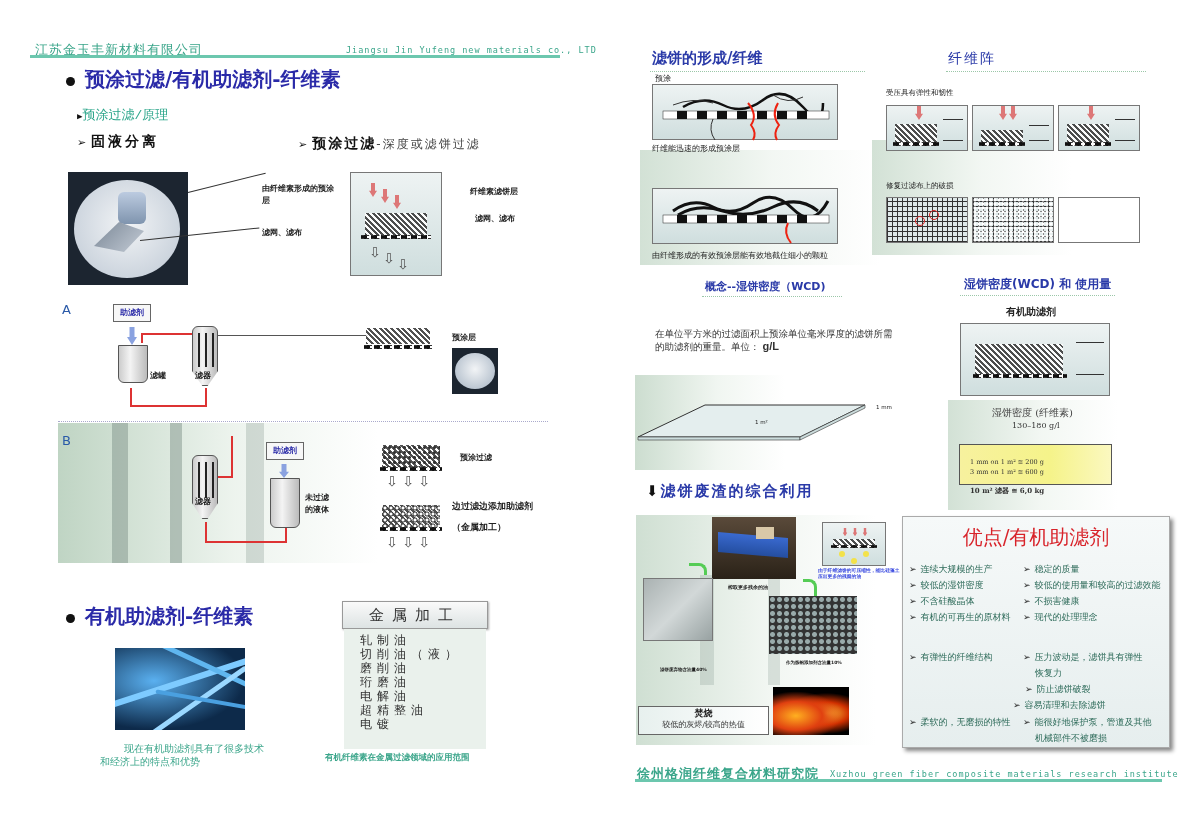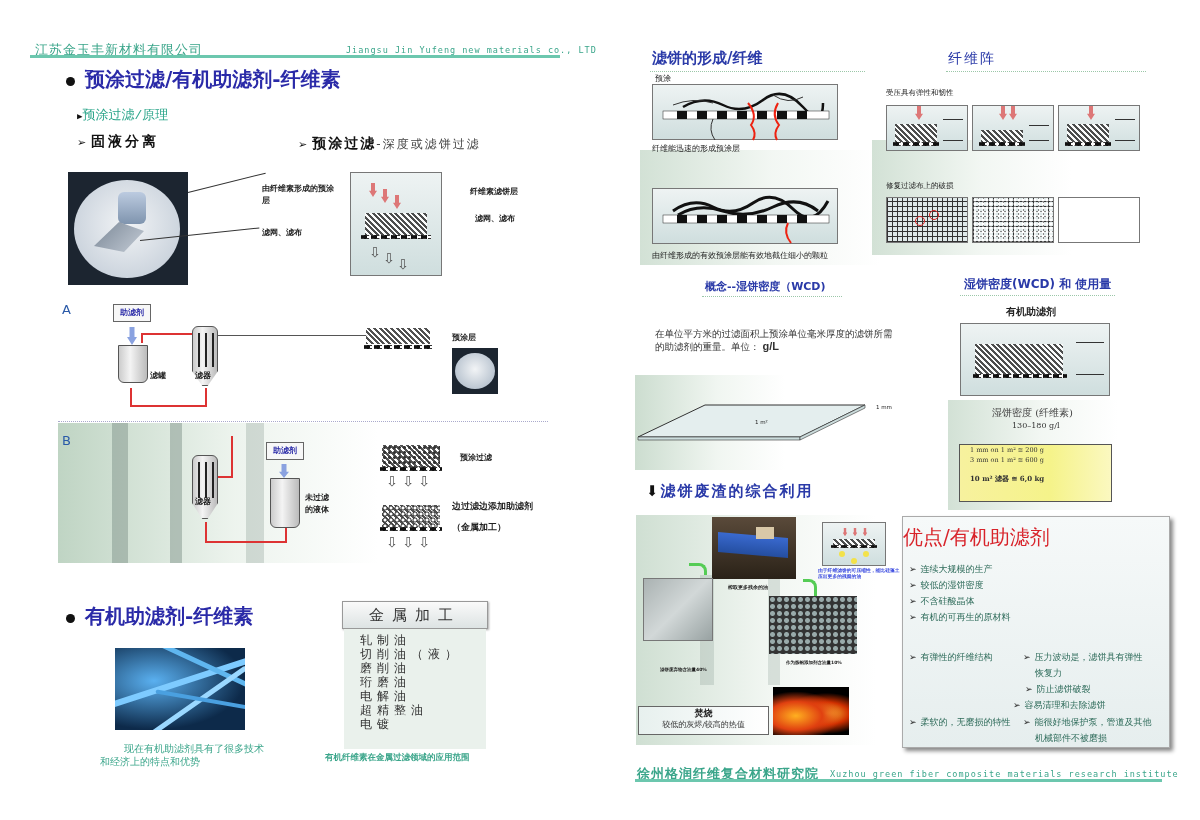--- a/index.html
+++ b/index.html
@@ -256,21 +256,21 @@
   <div class="abs" style="left:1006px;top:305px;font-size:10px;font-weight:bold">有机助滤剂</div>
   <div class="forest" style="left:948px;top:400px;width:170px;height:110px;opacity:.7"></div>
   <div class="box" style="left:960px;top:323px;width:150px;height:73px">
     <div class="cake" style="left:14px;top:20px;width:88px;height:30px"></div>
     <div class="mesh" style="left:12px;top:50px;width:94px"></div>
     <div class="abs" style="left:115px;top:18px;width:28px;height:1px;background:#333"></div>
     <div class="abs" style="left:115px;top:50px;width:28px;height:1px;background:#333"></div>
   </div>
   <div class="abs" style="left:992px;top:406px;font-family:'DejaVu Serif',serif;font-size:10px;color:#444">湿饼密度 (纤维素)</div>
   <div class="abs" style="left:1012px;top:421px;font-family:'DejaVu Serif',serif;font-size:8px;color:#333">130–180 g/l</div>
-  <div class="abs" style="left:959px;top:444px;width:153px;height:58px;border:1px solid #555;background:linear-gradient(90deg,#f7f19e,#f5f38a 60%,#fbf8c0);padding:0 0 0 10px;font-family:'DejaVu Serif',serif;font-size:6.5px;line-height:10px;color:#333">
+  <div class="abs" style="left:959px;top:444px;width:153px;height:41px;border:1px solid #555;background:linear-gradient(90deg,#f7f19e,#f5f38a 60%,#fbf8c0);padding:12px 0 0 10px;font-family:'DejaVu Serif',serif;font-size:6.5px;line-height:10px;color:#333">
     <div>1 mm on 1 m² ≅ 200 g</div>
     <div>3 mm on 1 m² ≅ 600 g</div>
     <div style="margin-top:9px;font-weight:bold;font-size:7px">10 m² 滤器 ≅ 6,0 kg</div>
   </div>
 
   <div class="abs" style="left:646px;top:482px;font-family:'DejaVu Serif',serif;font-size:15px;color:#2a3aa8;letter-spacing:2px;font-weight:bold">
     <span style="color:#111">⬇</span><span>滤饼废渣的综合利用</span>
   </div>
   <div class="forest" style="left:636px;top:515px;width:240px;height:230px;opacity:.75"></div>
   <div class="tree" style="left:700px;top:575px;width:14px;height:110px;opacity:.5"></div>
@@ -297,26 +297,32 @@
   <div class="abs" style="left:660px;top:667px;width:60px;font-size:4.5px;font-weight:bold;line-height:6px">滤饼废弃物含油量40%</div>
   <div class="abs" style="left:769px;top:596px;width:88px;height:58px;background:radial-gradient(circle,#9aa 2px,#333 3px) 0 0/7px 7px,#2a2a2a"></div>
   <div class="abs" style="left:786px;top:660px;width:60px;font-size:4.5px;font-weight:bold;line-height:6px">作为炼钢添加剂含油量10%</div>
   <div class="abs" style="left:638px;top:706px;width:131px;height:29px;border:1px solid #666;background:linear-gradient(90deg,#e7f0ee,#fff);text-align:center">
     <div style="font-family:'DejaVu Serif',serif;font-size:9px;font-weight:bold;line-height:12px">焚烧</div>
     <div style="font-family:'DejaVu Serif',serif;font-size:8px;color:#333;line-height:11px">较低的灰烬/较高的热值</div>
   </div>
   <div class="abs" style="left:773px;top:687px;width:76px;height:48px;background:radial-gradient(ellipse at 30% 60%,#ffb020,#e04010 35%,transparent 60%),radial-gradient(ellipse at 70% 55%,#ffd040,#d03000 30%,transparent 55%),#000"></div>
 
   <div class="abs" style="left:902px;top:516px;width:268px;height:232px;background:linear-gradient(#f6f9f9,#e6eeee);border:1px solid #aaa;box-shadow:3px 3px 4px #888">
-    <div style="text-align:left;font-family:'DejaVu Serif',serif;font-size:20px;color:#d8232a;margin-top:7px">优点/有机助滤剂</div>
+    <div style="text-align:center;font-family:'DejaVu Serif',serif;font-size:20px;color:#d8232a;margin-top:7px">优点/有机助滤剂</div>
     <div class="abs" style="left:6px;top:44px;width:125px">
       <div class="adv-item"><span class="mk">➢</span><span>连续大规模的生产</span></div>
       <div class="adv-item"><span class="mk">➢</span><span>较低的湿饼密度</span></div>
       <div class="adv-item"><span class="mk">➢</span><span>不含硅酸晶体</span></div>
       <div class="adv-item"><span class="mk">➢</span><span>有机的可再生的原材料</span></div>
+    </div>
+    <div class="abs" style="left:120px;top:44px;width:146px">
+      <div class="adv-item"><span class="mk">➢</span><span>稳定的质量</span></div>
+      <div class="adv-item"><span class="mk">➢</span><span>较低的使用量和较高的过滤效能</span></div>
+      <div class="adv-item"><span class="mk">➢</span><span>不损害健康</span></div>
+      <div class="adv-item"><span class="mk">➢</span><span>现代的处理理念</span></div>
     </div>
     <div class="abs adv-item" style="left:6px;top:132px"><span class="mk">➢</span><span>有弹性的纤维结构</span></div>
     <div class="abs adv-item" style="left:120px;top:132px"><span class="mk">➢</span><span>压力波动是，滤饼具有弹性</span></div>
     <div class="abs adv-item" style="left:132px;top:148px">恢复力</div>
     <div class="abs adv-item" style="left:122px;top:164px"><span class="mk">➢</span><span>防止滤饼破裂</span></div>
     <div class="abs adv-item" style="left:110px;top:180px"><span class="mk">➢</span><span>容易清理和去除滤饼</span></div>
     <div class="abs adv-item" style="left:6px;top:197px"><span class="mk">➢</span><span>柔软的，无磨损的特性</span></div>
     <div class="abs adv-item" style="left:120px;top:197px"><span class="mk">➢</span><span>能很好地保护泵，管道及其他</span></div>
     <div class="abs adv-item" style="left:132px;top:213px">机械部件不被磨损</div>
   </div>

